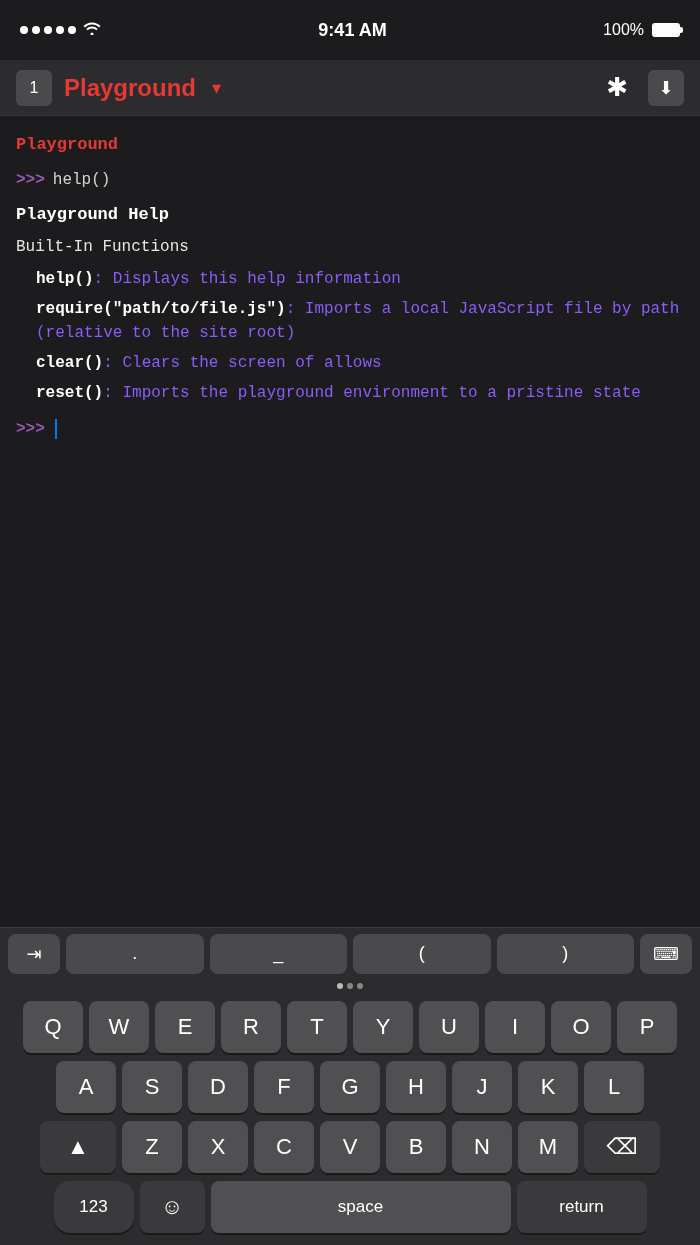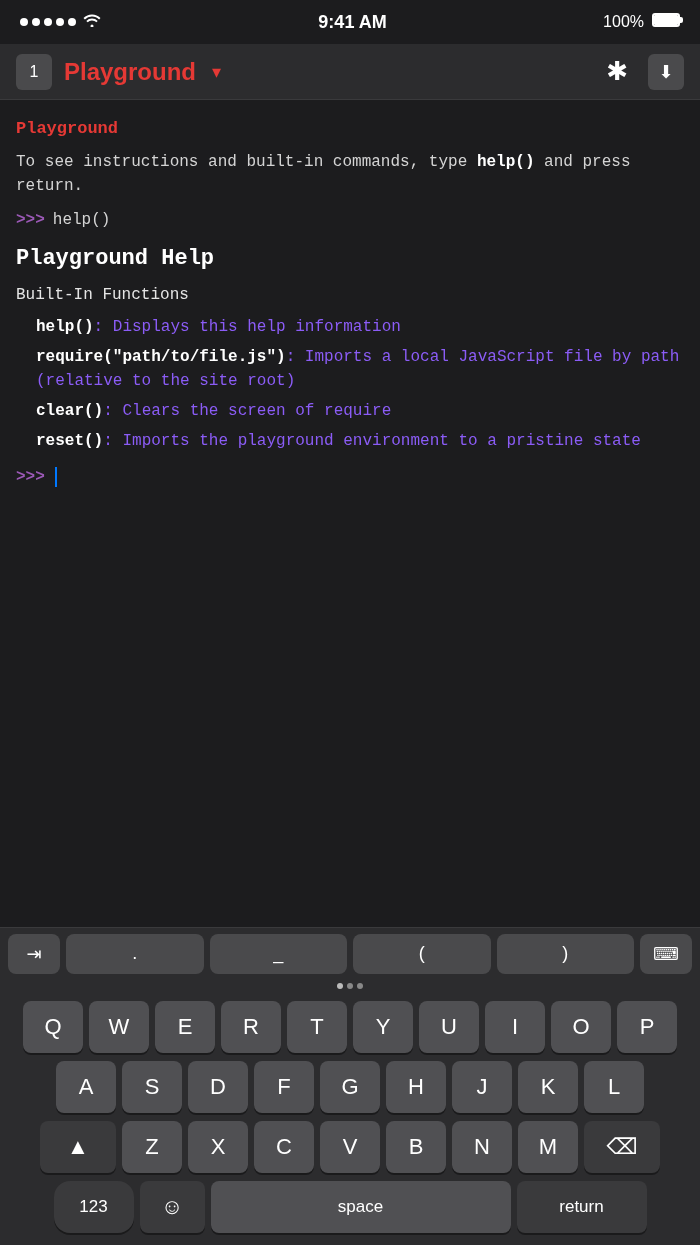--- a/index.html
+++ b/index.html
@@ -9,21 +9,21 @@
       background: #1c1c1e;
       font-family: -apple-system, 'Helvetica Neue', sans-serif;
       overflow: hidden;
       display: flex;
       flex-direction: column;
     }
 
     
     .status-bar {
       background: #1c1c1e;
-      height: 44px;
+      height: 60px;
       display: flex;
       align-items: center;
       justify-content: space-between;
       padding: 0 20px;
       flex-shrink: 0;
     }
     .status-left {
       display: flex;
       align-items: center;
       gap: 6px;
@@ -42,20 +42,21 @@
       color: white;
       font-size: 16px;
     }
     .status-time {
       color: white;
       font-size: 18px;
       font-weight: 600;
     }
     .status-right {
       display: flex;
+      align-items: center;
       gap: 8px;
     }
     .status-battery-pct {
       color: white;
       font-size: 16px;
     }
     .battery-icon {
       width: 28px;
       height: 14px;
       border: 2px solid white;
@@ -176,21 +177,21 @@
       color: #9b59b6;
       font-weight: bold;
       margin-right: 8px;
     }
     .prompt-command {
       color: #d4d4d4;
     }
     .help-heading {
       color: #ffffff;
       font-weight: bold;
-      font-size: 22px;
+      font-size: 17px;
       margin-bottom: 8px;
     }
     .help-body {
       color: #d4d4d4;
       margin-bottom: 16px;
     }
     .section-heading {
       color: #e5e5e5;
       font-weight: normal;
       margin-bottom: 8px;
@@ -392,39 +393,34 @@
     <span class="nav-title-chevron">▾</span>
   </div>
   <div class="nav-right">
     <span class="nav-icon-asterisk">✱</span>
     <div class="nav-icon-download">⬇</div>
   </div>
 </div>
 
 <div class="content-area">
   <div class="playground-title">Playground</div>
-  <div class="intro-text">
-    <span>To see instructions and built-in commands, type</span>
-    <span class="intro-bold">help()</span>
-    <span> and press return.</span>
-  </div>
   <div class="prompt-line">
     <span class="prompt-symbol">&gt;&gt;&gt;</span>
     <span class="prompt-command">help()</span>
   </div>
   <div class="help-heading">Playground Help</div>
   <div class="section-heading">Built-In Functions</div>
   <div class="func-item">
     <span class="func-name">help()</span><span class="func-desc">: Displays this help information</span>
   </div>
   <div class="func-item">
     <span class="func-name">require("path/to/file.js")</span><span class="func-desc">: Imports a local JavaScript file by path (relative to the site root)</span>
   </div>
   <div class="func-item">
-    <span class="func-name">clear()</span><span class="func-desc">: Clears the screen of require</span>
+    <span class="func-name">clear()</span><span class="func-desc">: Clears the screen of allows</span>
   </div>
   <div class="func-item">
     <span class="func-name">reset()</span><span class="func-desc">: Imports the playground environment to a pristine state</span>
   </div>
   <div class="input-line">
     <span class="prompt-symbol">&gt;&gt;&gt;</span>
     <span class="cursor"></span>
   </div>
 </div>
 

